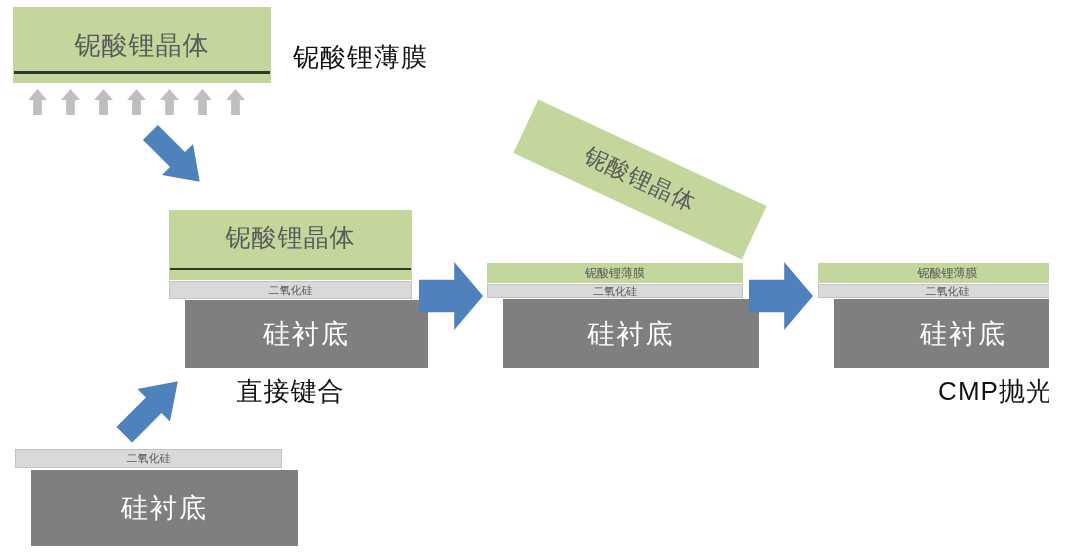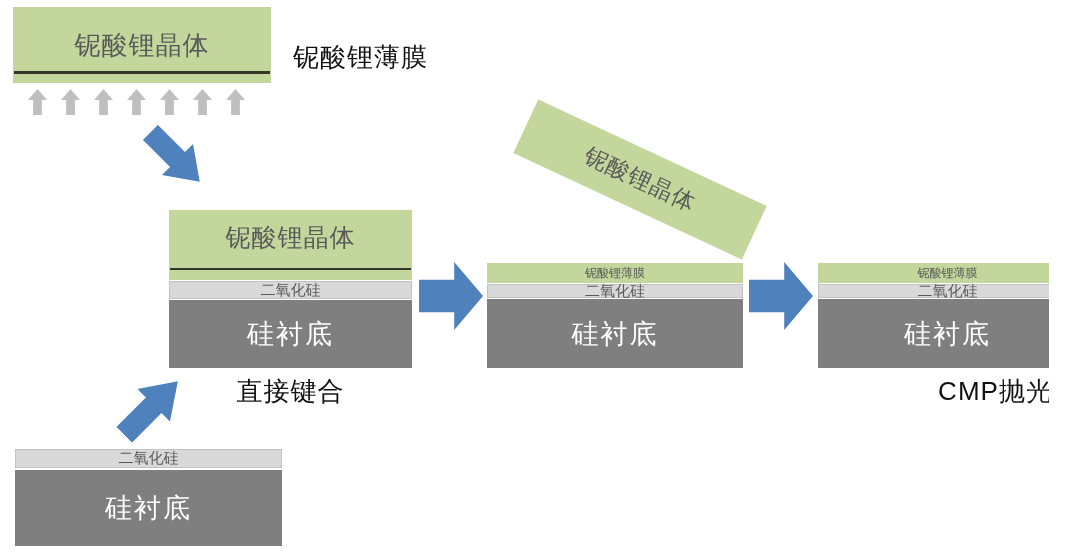--- a/index.html
+++ b/index.html
@@ -6,24 +6,24 @@
   .canvas{
     position:relative;width:1049px;height:555px;background:#ffffff;
     font-family:"Liberation Sans","DejaVu Sans",sans-serif;overflow:hidden;
   }
   .abs{position:absolute;}
   
   .crystal{background:#c3d69b;color:#595959;display:flex;align-items:center;justify-content:center;}
   .crystal-text{font-size:26px;font-weight:500;letter-spacing:1px;}
   .implant-line{position:absolute;left:1px;right:1px;height:3px;background:#35352b;}
   .oxide{background:#d9d9d9;border:1px solid #c2c2c2;box-sizing:border-box;color:#595959;
-         display:flex;align-items:center;justify-content:center;font-size:15px;}
+         display:flex;align-items:center;justify-content:center;font-size:11px;}
   .film{background:#c3d69b;color:#595959;display:flex;align-items:center;justify-content:center;font-size:12px;}
   .substrate{background:#7f7f7f;color:#ffffff;display:flex;align-items:center;justify-content:center;
-             font-size:27px;letter-spacing:2px;}
+             font-size:27px;letter-spacing:2px;margin-left:16px;}
   .step-label{font-size:26px;color:#111111;text-align:center;font-weight:500;letter-spacing:1px;}
   
   .up-arrow{width:19px;height:26px;background:#bfbfbf;
     clip-path:polygon(50% 0%,100% 42%,73% 42%,73% 100%,27% 100%,27% 42%,0% 42%);}
   .block-arrow{background:#4f81bd;
     clip-path:polygon(0% 26%,55% 26%,55% 0%,100% 50%,55% 100%,55% 74%,0% 74%);}
 </style>
 </head>
 <body>
 

